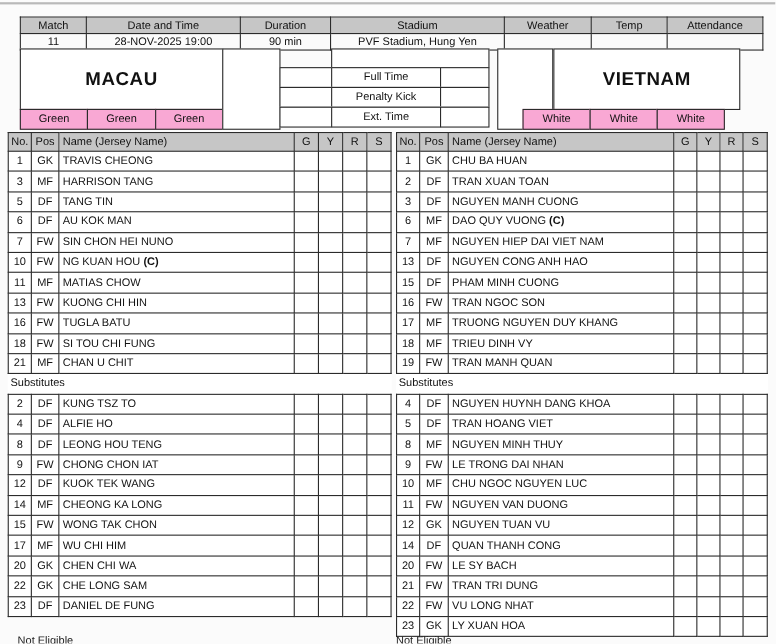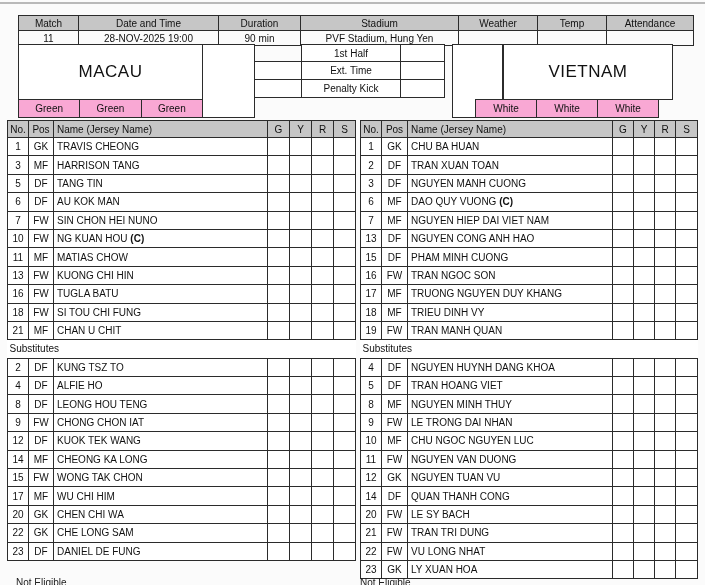--- a/index.html
+++ b/index.html
@@ -16,21 +16,21 @@
   .top-rule{position:absolute;left:0;top:2px;width:705px;height:2px;background:#b9b9b9}
 
   
   #info-table{position:absolute;left:18px;top:15px;width:675px;border-collapse:collapse;table-layout:fixed;font-size:10px}
   #info-table td{border:1px solid var(--border-c);height:15px;text-align:center;padding:0 2px;overflow:hidden;white-space:nowrap}
   #info-table tr.hdr td{background:var(--hdr-bg)}
 
   
   .teams{position:absolute;left:18px;top:44px;width:675px;height:74px;font-size:10px}
   .block{position:absolute;border:1px solid var(--border-c);background:#fff}
-  .team-name{top:0;height:56px;display:flex;align-items:center;justify-content:center;font-weight:normal;font-size:17px;letter-spacing:.5px}
+  .team-name{top:0;height:56px;display:flex;align-items:center;justify-content:center;font-weight:bold;font-size:17px;letter-spacing:.5px}
   .home-name{left:0;width:185px}
   .away-name{left:485px;width:170px}
   .kit-row{position:absolute;top:55px;height:19px;display:flex}
   .kit-home{left:0;width:185px}
   .kit-away{left:457px;width:184px}
   .kit-cell{flex:1;border:1px solid var(--border-c);margin-left:-1px;display:flex;align-items:center;justify-content:center;background:#f9a8d4;overflow:hidden}
   .kit-cell:first-child{margin-left:0}
   .cell-a{left:184px;top:0;width:53px;height:74px}
   .cell-b{left:434px;top:0;width:51px;height:74px}
   .score-grid{position:absolute;left:236px;top:0;width:191px;height:74px}
@@ -97,31 +97,35 @@
   <div class="block team-name home-name">MACAU</div>
   <div class="kit-row kit-home" id="kit-home">
       <div class="kit-cell">Green</div>
       <div class="kit-cell">Green</div>
       <div class="kit-cell">Green</div>
     </div>
   <div class="block cell-a"></div>
   <div class="score-grid" id="score-grid">
       <div class="score-row">
         <div class="sc sc-empty sc-hidden"></div>
-        <div class="sc sc-label">1st Half</div>
+        <div class="sc sc-value"></div>
+      </div>
+      <div class="score-row">
+        <div class="sc sc-empty"></div>
+        <div class="sc sc-label">Full Time</div>
+        <div class="sc sc-value"></div>
+      </div>
+      <div class="score-row">
+        <div class="sc sc-empty"></div>
+        <div class="sc sc-label">Penalty Kick</div>
         <div class="sc sc-value"></div>
       </div>
       <div class="score-row">
         <div class="sc sc-empty"></div>
         <div class="sc sc-label">Ext. Time</div>
-        <div class="sc sc-value"></div>
-      </div>
-      <div class="score-row">
-        <div class="sc sc-empty"></div>
-        <div class="sc sc-label">Penalty Kick</div>
         <div class="sc sc-value"></div>
       </div>
     </div>
   <div class="block cell-b"></div>
   <div class="block team-name away-name">VIETNAM</div>
   <div class="kit-row kit-away" id="kit-away">
       <div class="kit-cell">White</div>
       <div class="kit-cell">White</div>
       <div class="kit-cell">White</div>
     </div>

